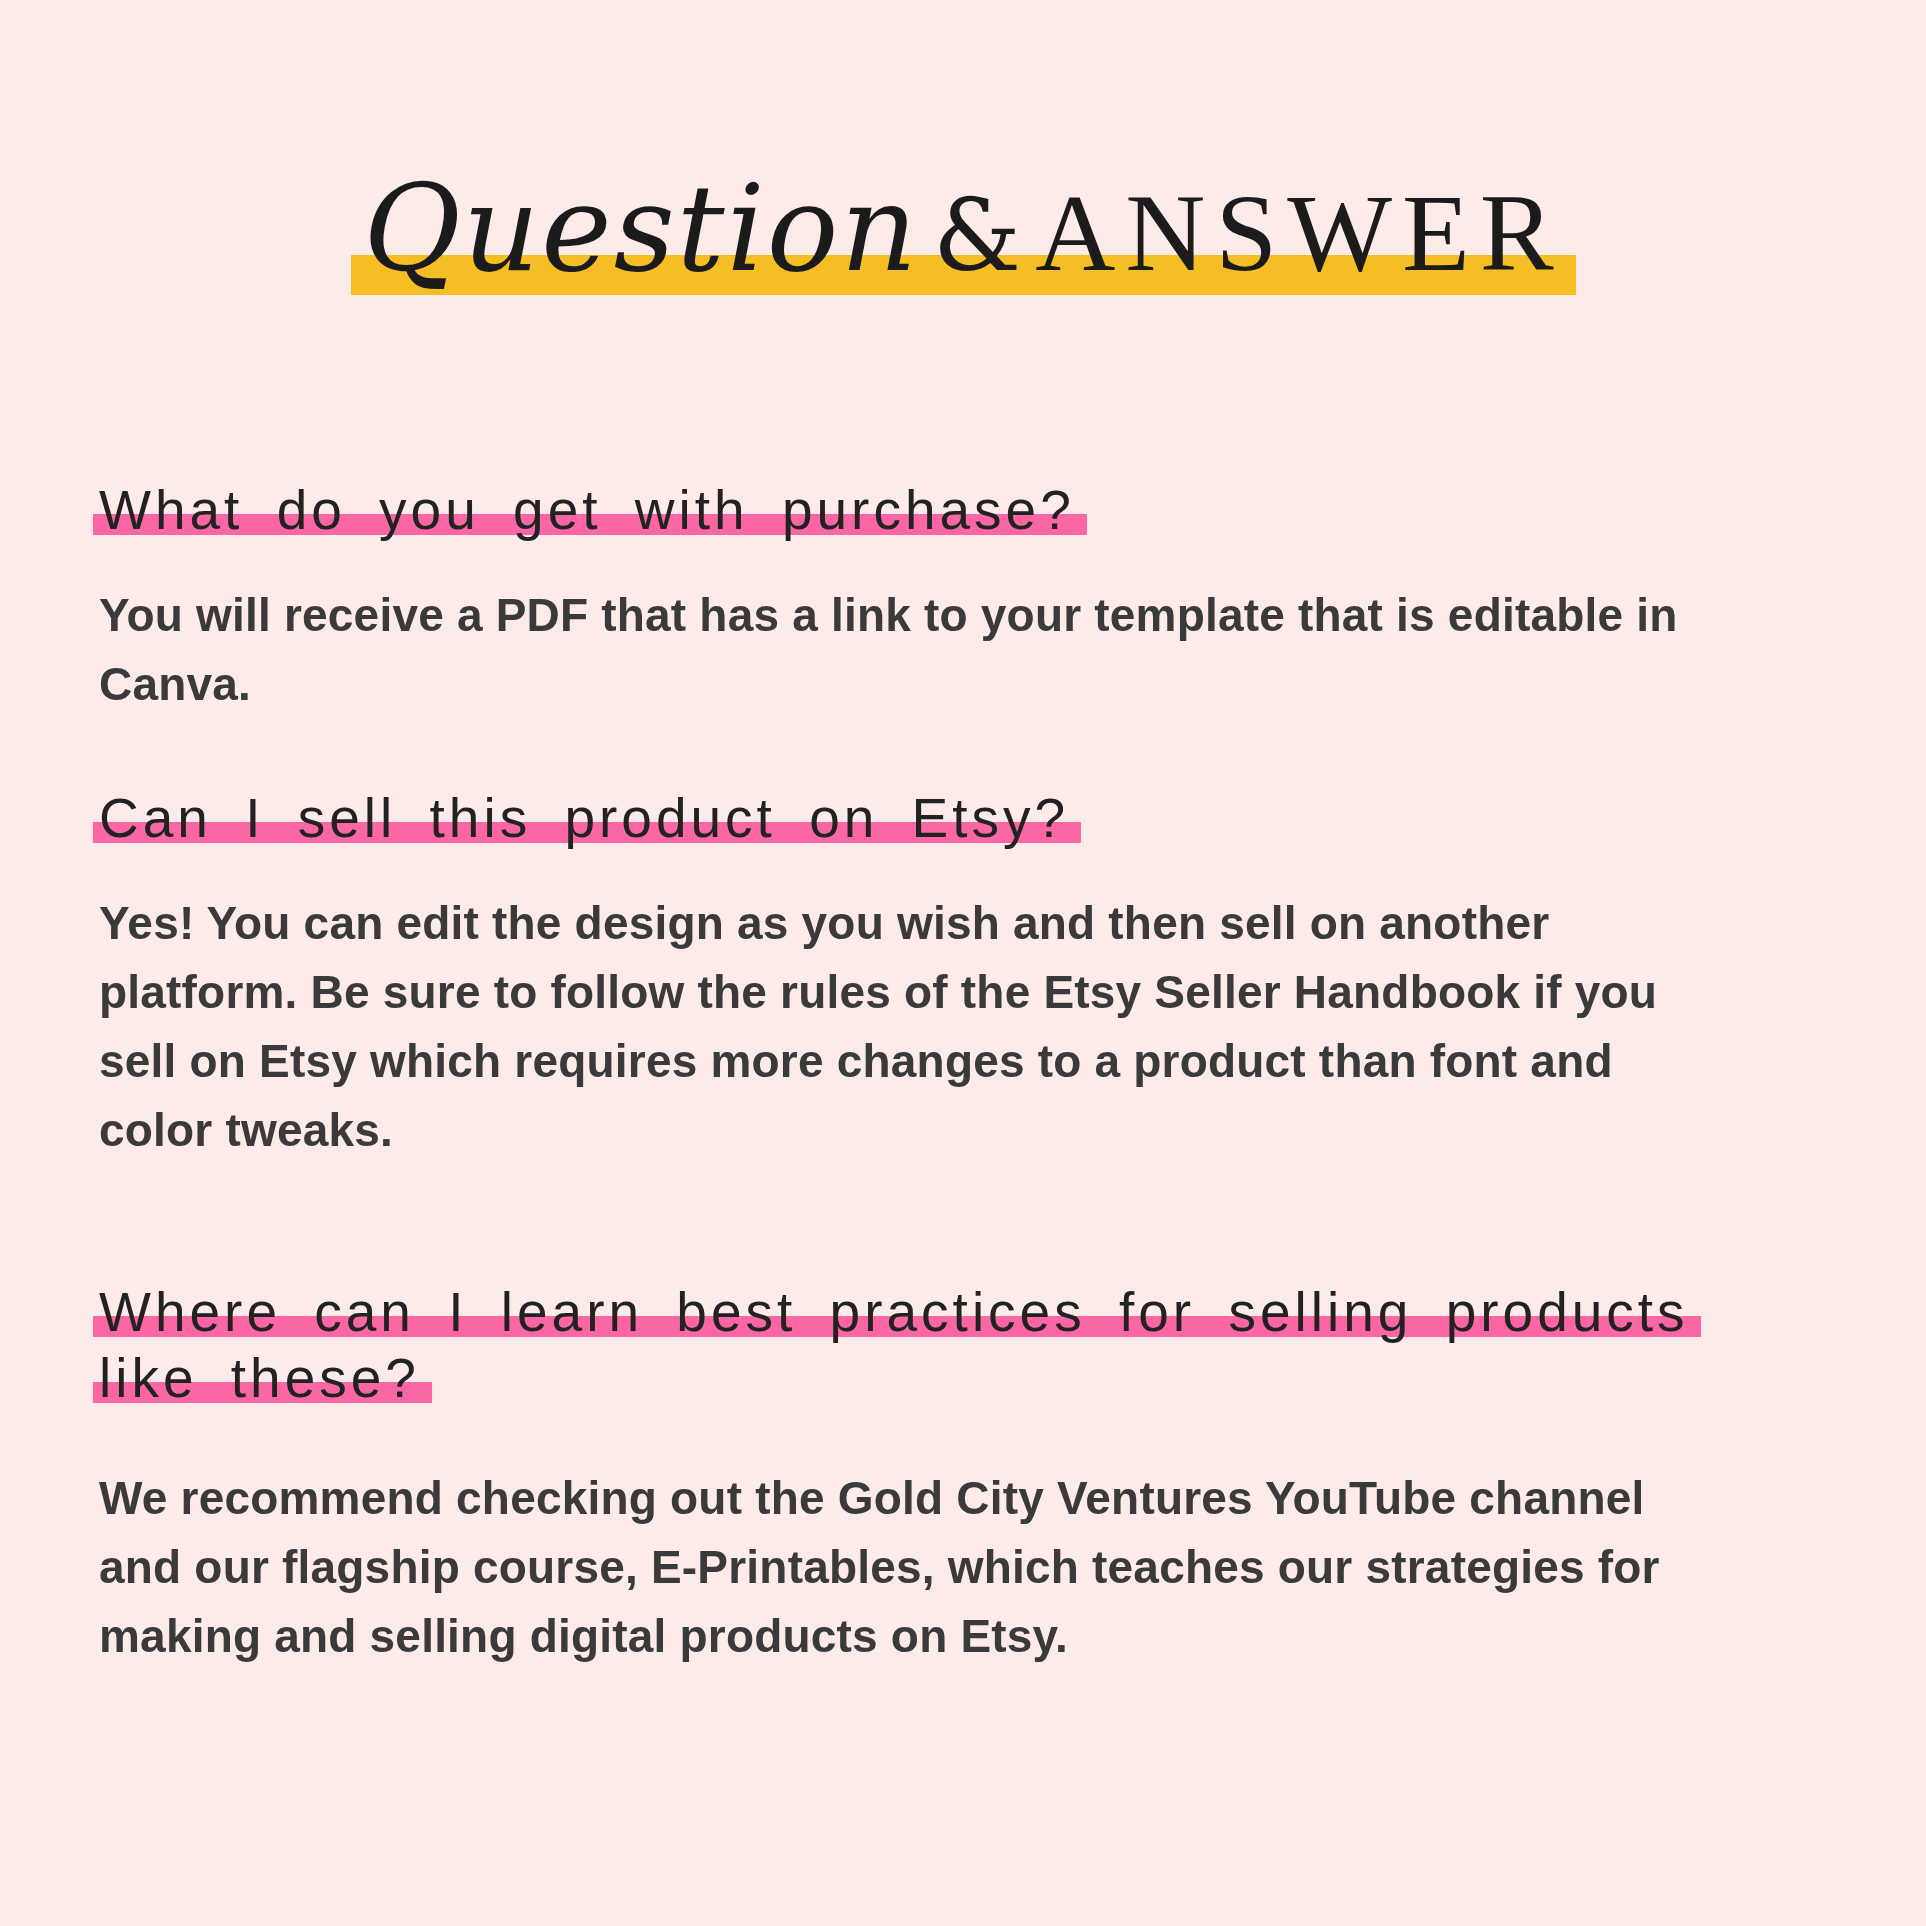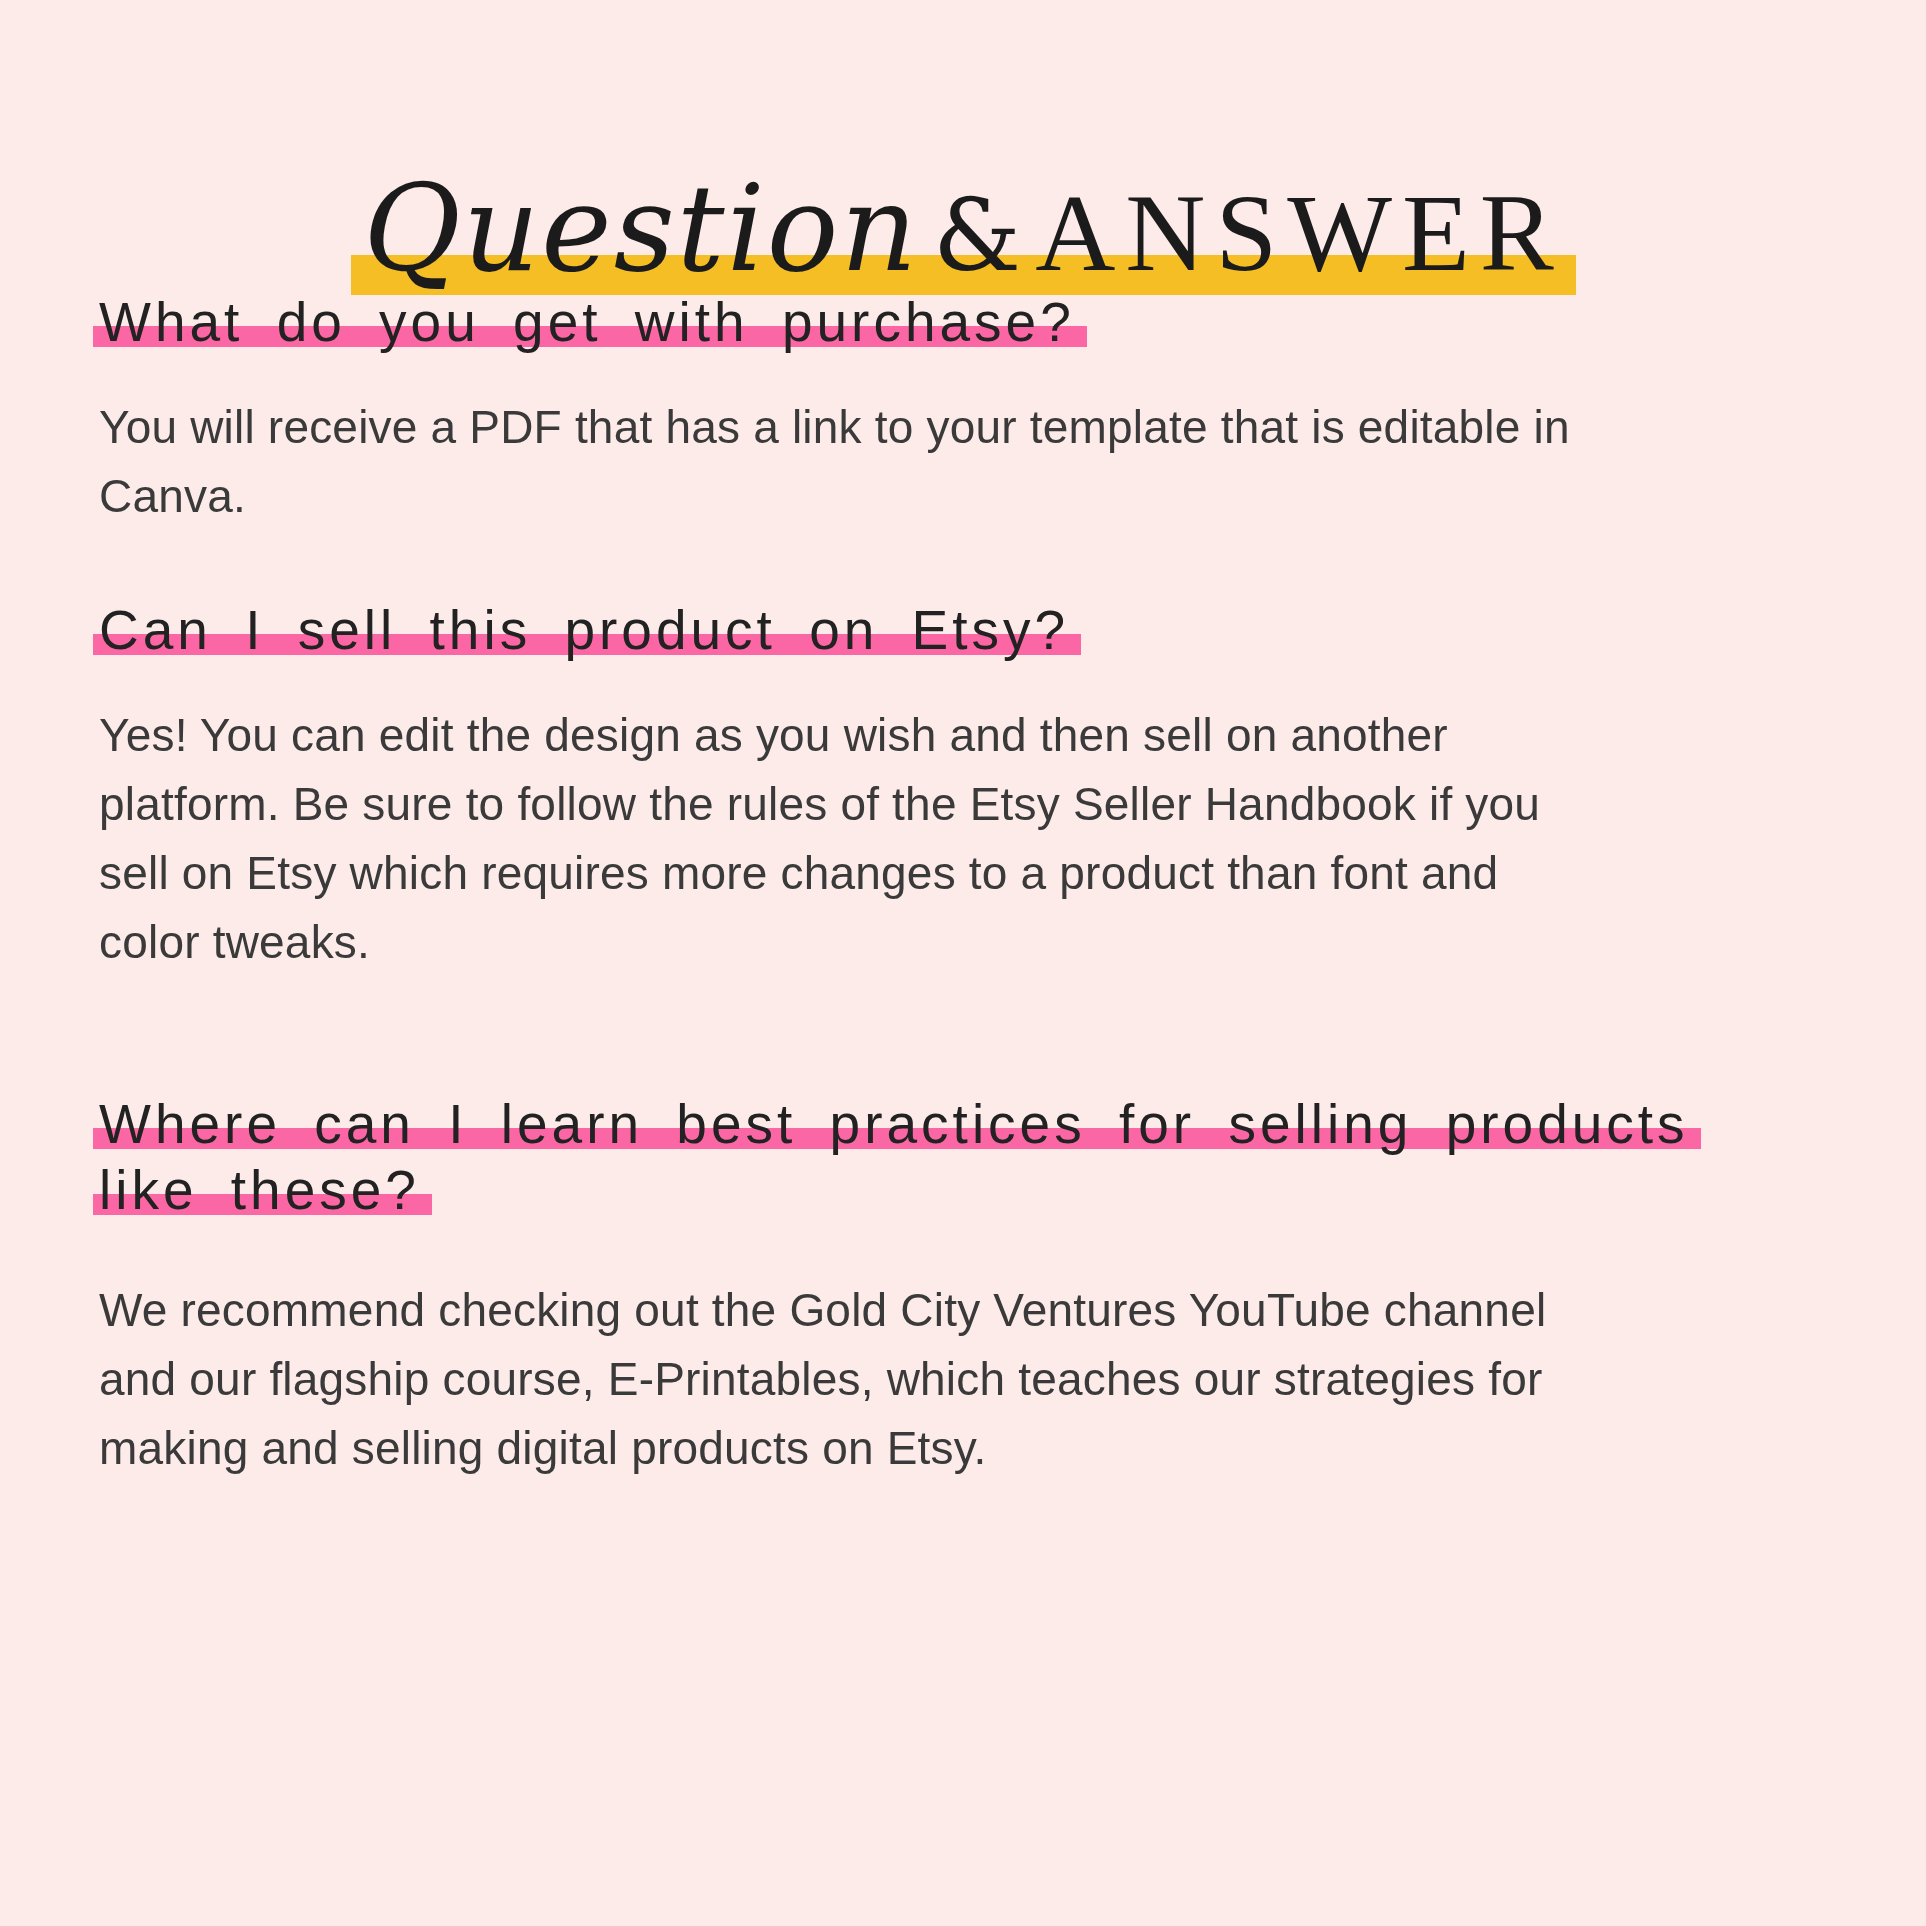--- a/index.html
+++ b/index.html
@@ -49,21 +49,21 @@
     font-size:99px;line-height:1;
   }
   .title-caps{
     font-family:"Liberation Serif",serif;
     font-size:111px;line-height:1;
     letter-spacing:10px;
   }
   
   main{padding:0 99px;}
   .qa-section{margin:0;}
-  .qa-section.s1{}
+  .qa-section.s1{margin-top:188px;}
   .qa-section.s2{margin-top:66px;}
   .qa-section.s3{margin-top:114px;}
   h2.question{
     margin:0;
     font-size:55px;
     line-height:66px;
     font-weight:400;
     letter-spacing:4px;
     word-spacing:14px;
     color:var(--heading);
@@ -79,20 +79,21 @@
     padding:0 12px 0 6px;
     margin-left:-6px;
   }
   p.answer{
     margin:38px 0 0;
     font-size:46px;
     line-height:69px;
     letter-spacing:0.2px;
     color:var(--body);
     white-space:pre-line;
+    font-weight:bold;
   }
   .s3 p.answer{margin-top:53px;}
 </style>
 </head>
 <body>
 
 <div class="page">
 
   <header class="title-wrap">
     <div class="yellow-bar"></div>

